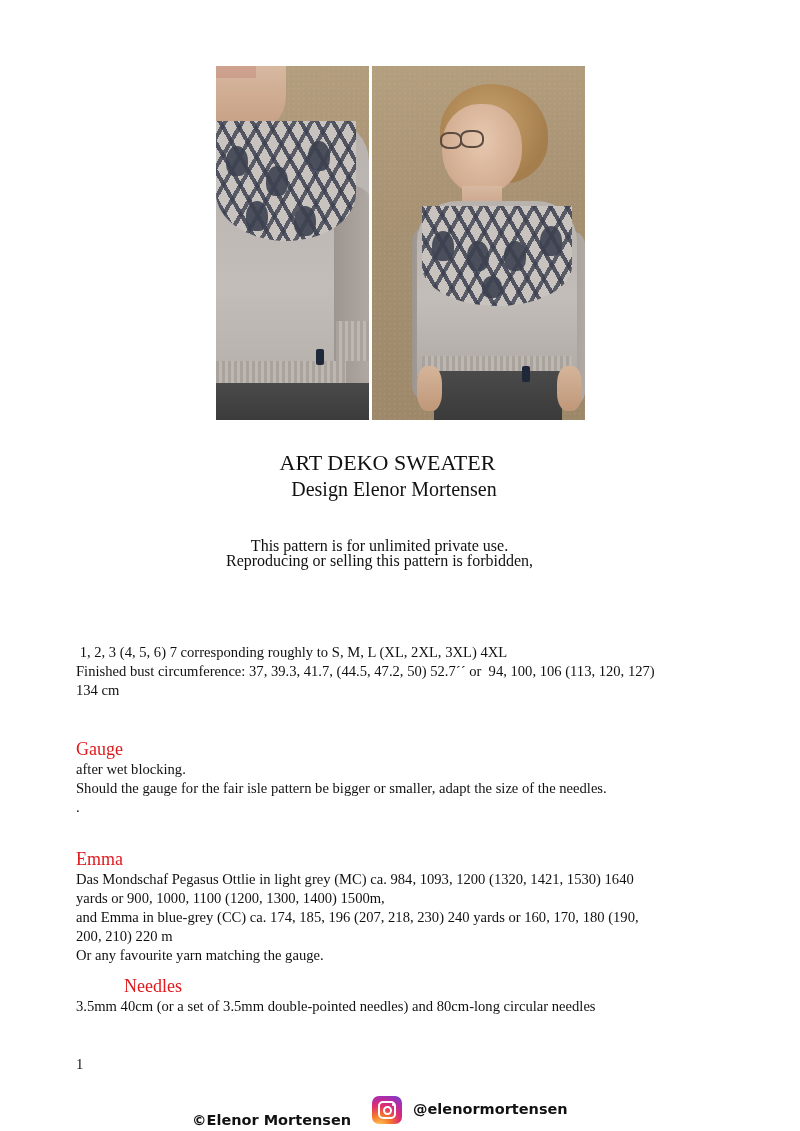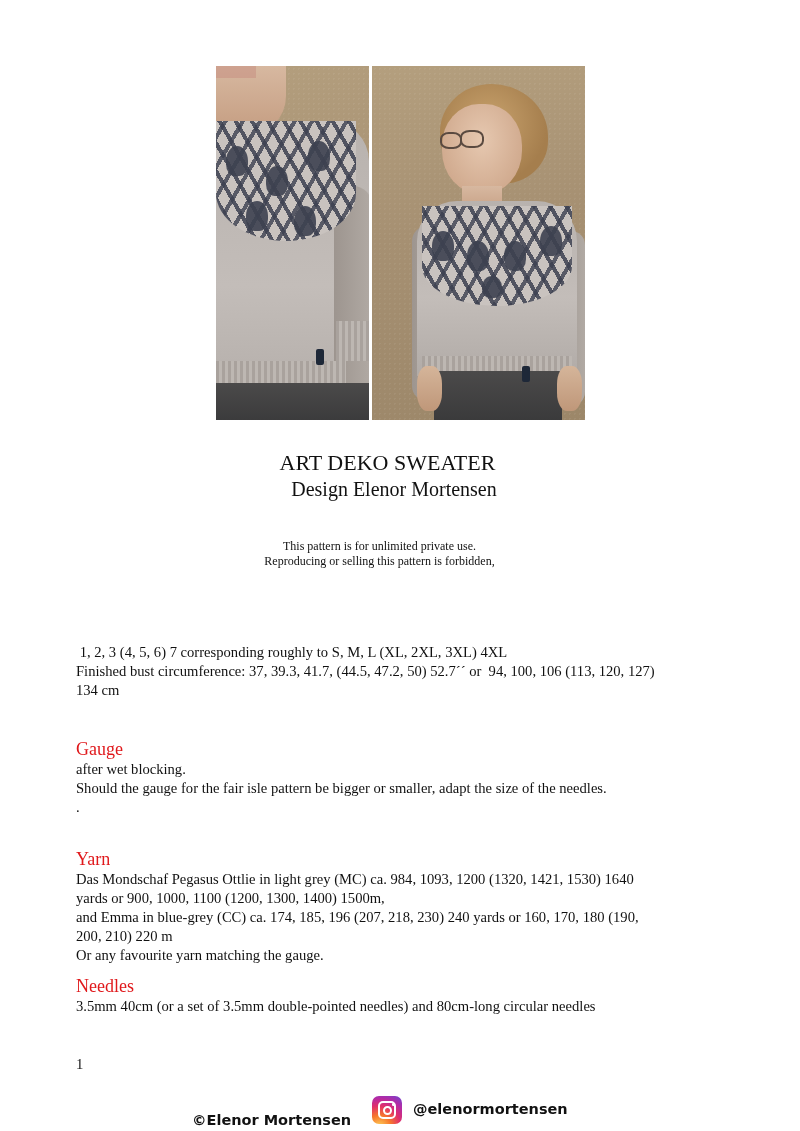--- a/index.html
+++ b/index.html
@@ -32,21 +32,21 @@
   .ribbing { position:absolute; background: repeating-linear-gradient(90deg,#a9a29d 0 3px,#bdb7b2 3px 6px); }
   .pants { position:absolute; background: linear-gradient(180deg,#4b4a4a,#3a3a3b); }
   .hand { position:absolute; background: linear-gradient(180deg,#d5b59a,#bf9779); border-radius:40%; }
   .tag { position:absolute; width:8px; height:16px; background:#1e2838; border-radius:2px; }
 
   
   .title { position:absolute; left:0; width:800px; top:450px; text-align:center; font-size:22px; line-height:26px; }
   .title span { display:inline-block; margin-left:-25px; }
   .subtitle { position:absolute; left:0; width:792px; top:477px; text-align:center; font-size:20px; line-height:24px; }
   .subtitle span { display:inline-block; margin-left:-4px; }
-  .notice { position:absolute; left:0; width:737px; top:539px; text-align:center; font-size:12px; line-height:14.5px; }
+  .notice { position:absolute; left:0; width:737px; top:539px; text-align:center; font-size:16px; line-height:14.5px; }
   .notice div { margin-left:22px; }
 
   
   .content { position:absolute; left:76px; width:650px; font-size:14.6px; line-height:19px; }
   .h-green { color:#1a8a5a; font-size:18px; line-height:22px; }
   .h-red { color:#e0191c; font-size:18px; line-height:22px; }
   .p { white-space:pre-wrap; }
 
   .page-num { position:absolute; left:76px; top:1056px; font-size:14.6px; }
 
@@ -127,27 +127,27 @@
 </div>
 
 <div class="content" style="top:738px;">
   <div class="h-red">Gauge</div>
   <div class="p">after wet blocking.</div>
   <div class="p">Should the gauge for the fair isle pattern be bigger or smaller, adapt the size of the needles.</div>
   <div class="p">.</div>
 </div>
 
 <div class="content" style="top:848px;">
-  <div class="h-red">Yarn</div>
+  <div class="h-red">Emma</div>
   <div class="p">Das Mondschaf Pegasus Ottlie in light grey (MC) ca. 984, 1093, 1200 (1320, 1421, 1530) 1640</div>
   <div class="p">yards or 900, 1000, 1100 (1200, 1300, 1400) 1500m,</div>
   <div class="p">and Emma in blue-grey (CC) ca. 174, 185, 196 (207, 218, 230) 240 yards or 160, 170, 180 (190,</div>
   <div class="p">200, 210) 220 m</div>
   <div class="p">Or any favourite yarn matching the gauge.</div>
-  <div class="h-red" style="margin-top:10px;">Needles</div>
+  <div class="h-red" style="margin-top:10px;margin-left:48px;">Needles</div>
   <div class="p">3.5mm 40cm (or a set of 3.5mm double-pointed needles) and 80cm-long circular needles</div>
 </div>
 
 <div class="page-num">1</div>
 
 <div class="footer">
   <span class="copy">©Elenor Mortensen</span>
   <div class="ig">
     <div class="ring"></div>
       <div class="lens"></div>

